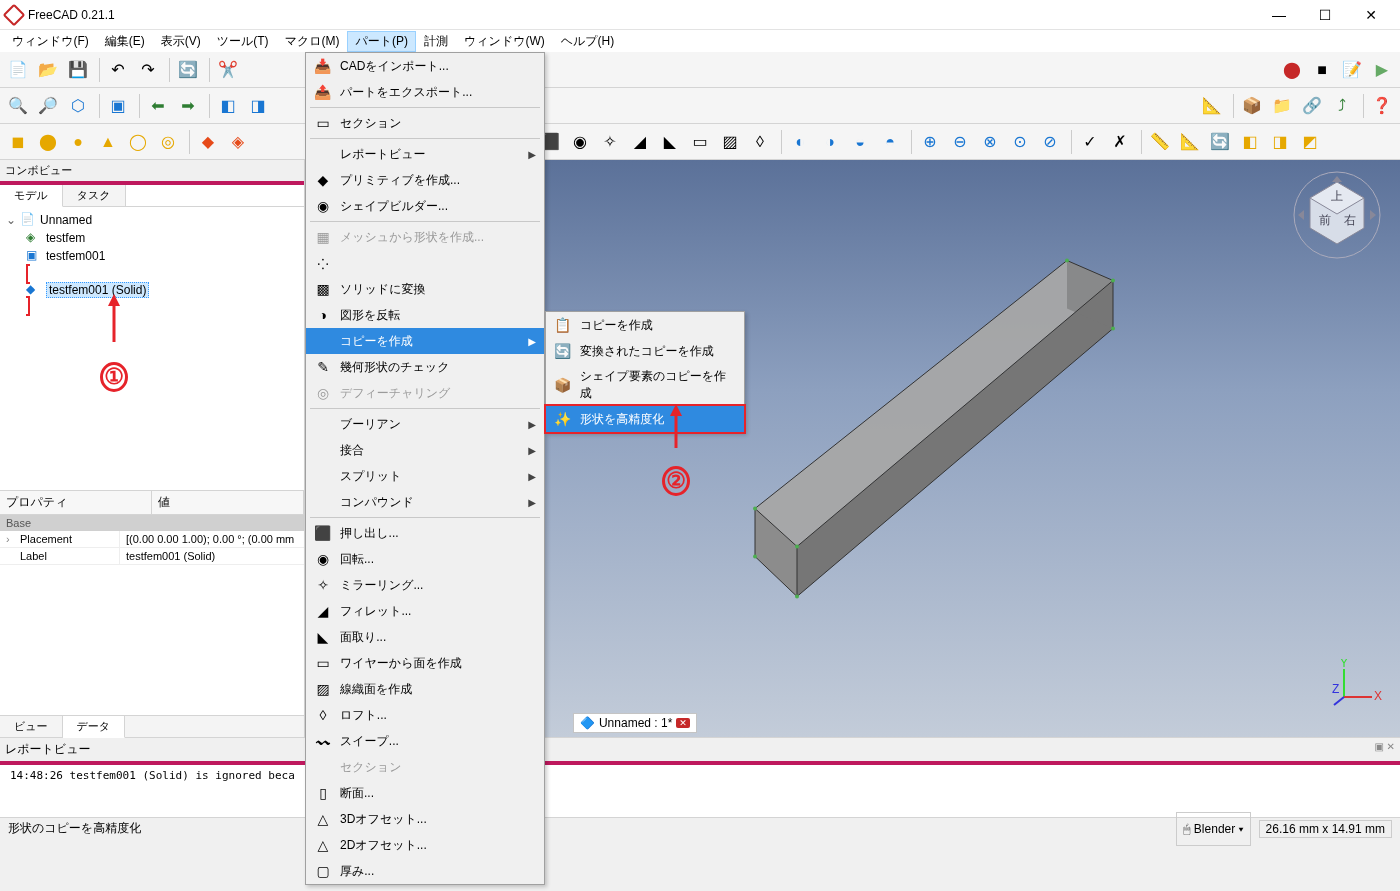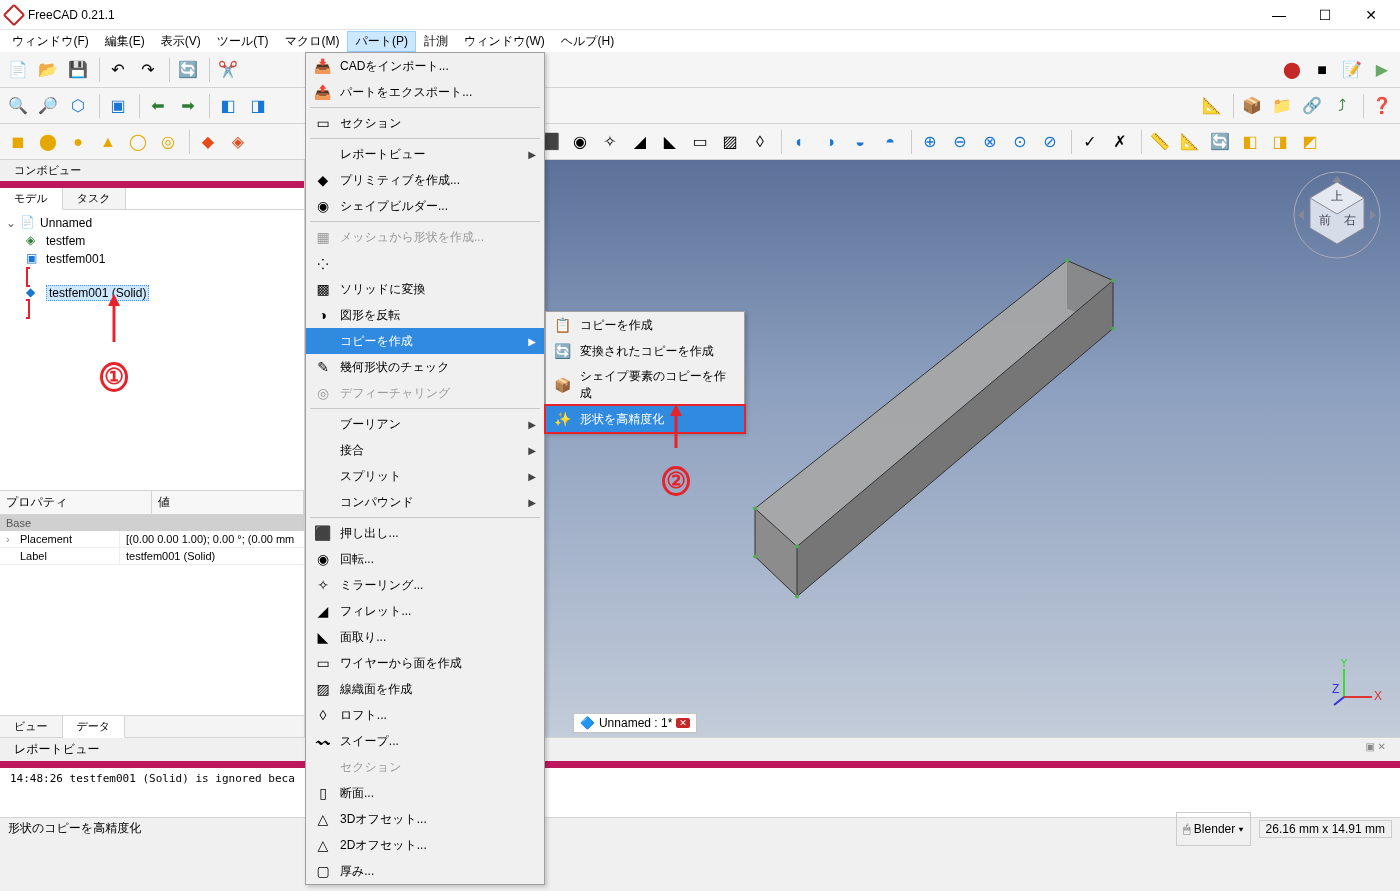--- a/index.html
+++ b/index.html
@@ -10,21 +10,21 @@
   .title-controls{margin-left:auto;display:flex}
   .title-controls div{width:46px;height:30px;display:flex;align-items:center;justify-content:center;font-size:14px}
   .menubar{height:22px;background:#fff;display:flex;align-items:center;padding:0 4px}
   .menubar span{padding:2px 8px}
   .menubar span.active{background:#cce8ff;border:1px solid #99d1ff;padding:1px 7px}
   .toolbar{background:#f5f5f5;border-bottom:1px solid #d4d4d4;display:flex;align-items:center;height:36px;padding:2px 4px;gap:2px;flex-wrap:wrap}
   .tbtn{width:28px;height:28px;display:flex;align-items:center;justify-content:center;font-size:16px;border:1px solid transparent}
   .sep{width:4px;height:24px;border-right:1px solid #ccc;margin:0 2px}
   .main{display:flex;height:calc(100% - 30px - 22px - 36px - 36px - 36px - 22px - 110px - 22px);}
   .leftpanel{width:305px;background:#fff;display:flex;flex-direction:column;border-right:1px solid #d4d4d4}
-  .panel-head{background:#f0f0f0;border-bottom:7px solid #be185d;padding:3px 14px;font-size:11px}
+  .panel-head{background:#f0f0f0;border-bottom:4px solid #be185d;padding:3px 5px;font-size:11px}
   .tabs{display:flex;border-bottom:1px solid #d4d4d4}
   .tab{padding:3px 14px;background:#f4f4f4;border-right:1px solid #d4d4d4;font-size:11px}
   .tab.active{background:#fff;border-bottom:1px solid #fff;margin-bottom:-1px}
   .tree{flex:1;padding:4px 6px;overflow:auto}
   .tree-item{display:flex;align-items:center;gap:4px;padding:1px 0}
   .indent1{padding-left:20px}
   .tree-ico{width:16px;height:16px;display:inline-block}
   .selected-box{border:2px solid #e6232a;padding:1px 2px}
   .selected{background:#cde8ff;border:1px dotted #3399ff;padding:0 2px}
   .annot{position:absolute;color:#e6232a;font-weight:bold;font-family:"Comic Sans MS",cursive;font-size:22px;pointer-events:none;z-index:500}

